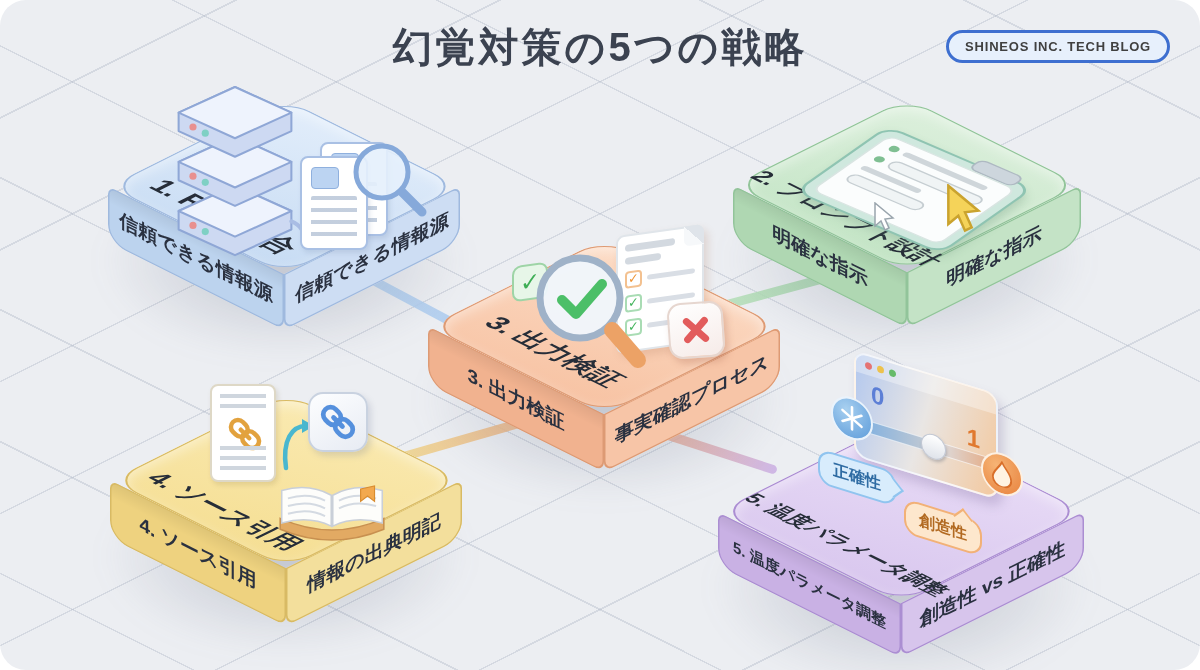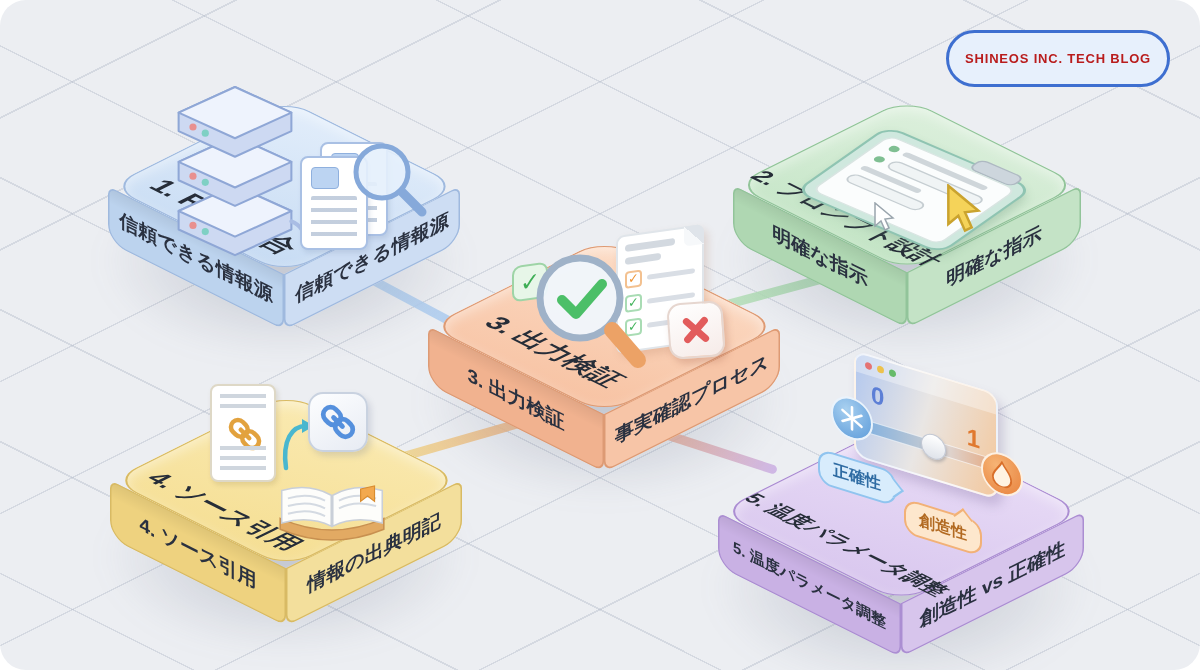--- a/index.html
+++ b/index.html
@@ -14,22 +14,22 @@
       repeating-linear-gradient(26.57deg, rgba(175,183,198,.38) 0 1.5px, transparent 1.5px 118px),
       repeating-linear-gradient(-26.57deg, rgba(175,183,198,.38) 0 1.5px, transparent 1.5px 118px);
   }
   
   .title{
     position:absolute; left:0; right:0; top:20px; text-align:center; z-index:5;
     font-size:40px; font-weight:800; color:#3b4250; letter-spacing:3px;
   }
   .badge{
     position:absolute; top:30px; right:30px; z-index:5;
-    border:3px solid #3e6fd0; background:#e7f0fc; color:#b91c1c;
-    border-radius:999px; padding:18px 16px; font-size:13px; font-weight:bold; letter-spacing:.8px;
+    border:3px solid #3e6fd0; background:#e7f0fc; color:#404040;
+    border-radius:999px; padding:6px 16px; font-size:13px; font-weight:bold; letter-spacing:.8px;
   }
   
   .link-line{ position:absolute; height:9px; border-radius:5px; opacity:.85; transform-origin:left center; z-index:1; }
   .l-blue  { left:362px; top:270px; width:136px; transform:rotate(28deg);  background:linear-gradient(90deg,#b4d1f0,#a9c9ee); }
   .l-green { left:697px; top:308px; width:152px; transform:rotate(-15deg); background:linear-gradient(90deg,#b8e0bb,#a5d6aa); }
   .l-yellow{ left:393px; top:455px; width:168px; transform:rotate(-16deg); background:linear-gradient(90deg,#ecd489,#f0ae87); }
   .l-purple{ left:653px; top:426px; width:130px; transform:rotate(18deg);  background:linear-gradient(90deg,#f0b291,#c9aee4); }
   
   .block{ position:absolute; width:var(--D); z-index:2; }
   .blk-shadow{
@@ -147,20 +147,21 @@
   .bub-acc{ left:100px; top:40px; background:#d8ecfc; border:2px solid #90c4ef; color:#2f6ca3; }
   .bub-acc::after{ content:""; position:absolute; right:-7px; top:8px; width:12px; height:12px; background:#d8ecfc; border-right:2px solid #90c4ef; border-top:2px solid #90c4ef; transform:rotate(45deg); }
   .bub-cre{ left:186px; top:90px; background:#fde7cd; border:2px solid #f2b177; color:#b26a22; }
   .bub-cre::after{ content:""; position:absolute; right:10px; top:-7px; width:12px; height:12px; background:#fde7cd; border-left:2px solid #f2b177; border-top:2px solid #f2b177; transform:rotate(45deg); }
 </style>
 </head>
 <body>
 
 <div class="canvas">
 
+  <div class="title">幻覚対策の5つの戦略</div>
   <div class="badge">SHINEOS INC. TECH BLOG</div>
 
   <div class="link-line l-blue"></div>
   <div class="link-line l-green"></div>
   <div class="link-line l-yellow"></div>
   <div class="link-line l-purple"></div>
 
   <div class="block b-blue" style="left:108px; top:98px; --D:352px; --T:56px;">
     <div class="blk-shadow"></div>
     <div class="face-left">

